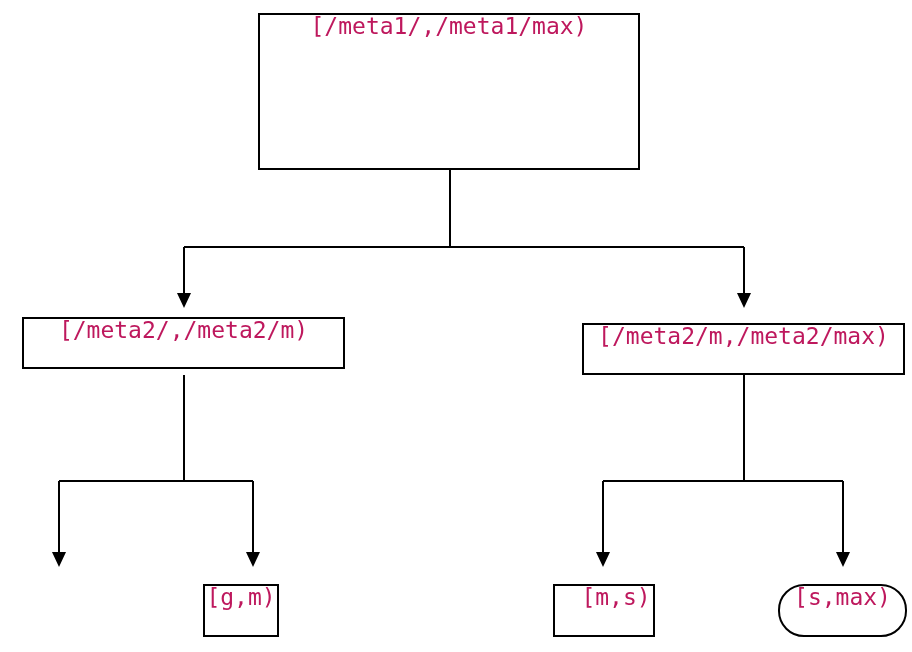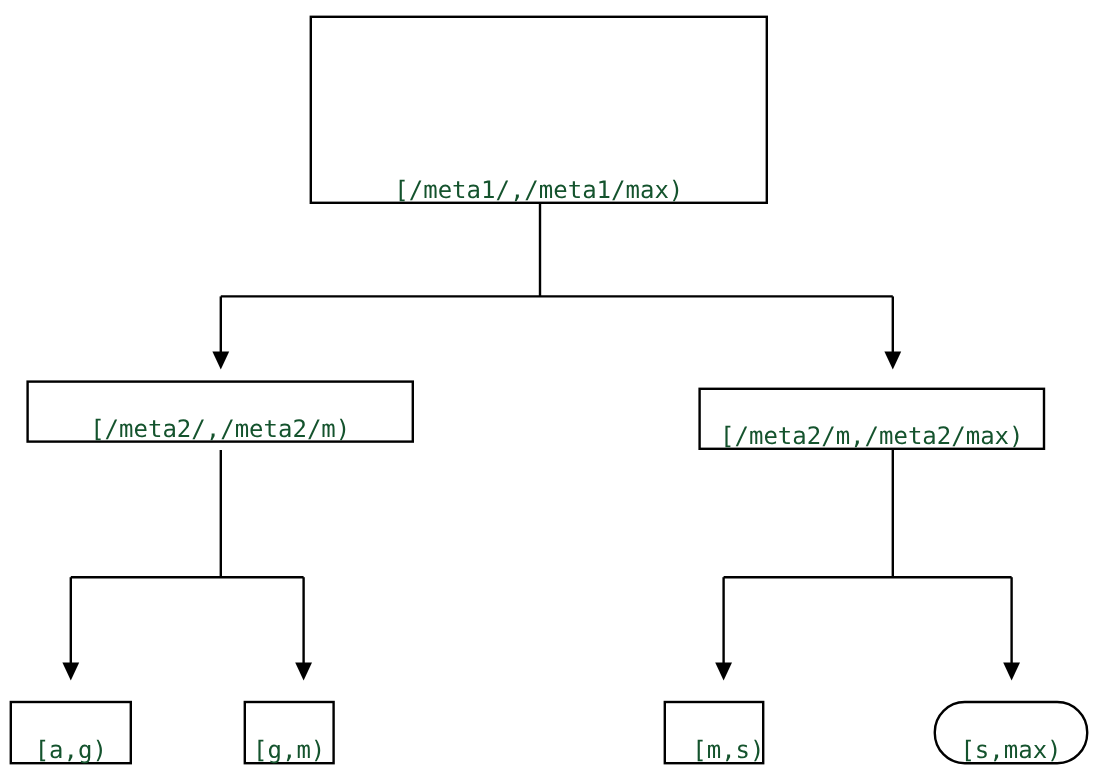--- a/index.html
+++ b/index.html
@@ -20,40 +20,40 @@
     left: 0;
     top: 0;
     width: 912px;
     height: 652px;
   }
   .node {
     position: absolute;
     box-sizing: border-box;
     border: 2px solid #000000;
     background: #ffffff;
-    color: #14532d;
+    color: #be185d;
     display: flex;
-    align-items: flex-end;
+    align-items: flex-start;
     justify-content: center;
-    font-size: 20px;
+    font-size: 23px;
     line-height: 1;
     white-space: nowrap;
   }
   .node span {
     display: block;
   }
   
   #node-root   { left: 258px; top: 13px;  width: 382px; height: 157px; }
   
   #node-l2-left  { left: 22px;  top: 317px; width: 323px; height: 52px; }
-  #node-l2-right { left: 582px; top: 323px; width: 289px; height: 52px; }
+  #node-l2-right { left: 582px; top: 323px; width: 323px; height: 52px; }
   
   #node-leaf-0 { left: 8px;   top: 584px; width: 102px; height: 53px; }
   #node-leaf-1 { left: 203px; top: 584px; width: 76px; height: 53px; }
-  #node-leaf-2 { left: 553px; top: 584px; width: 84px; height: 53px; padding-left: 24px; }
+  #node-leaf-2 { left: 553px; top: 584px; width: 102px; height: 53px; padding-left: 24px; }
   #node-leaf-3 { left: 778px; top: 584px; width: 129px; height: 53px; border-radius: 26px; }
   .edge {
     stroke: #000000;
     stroke-width: 2;
     fill: none;
   }
   .arrowhead {
     fill: #000000;
     stroke: none;
   }
@@ -92,23 +92,20 @@
   </div>
 
   <div class="node" id="node-l2-left">
     <span>[/meta2/,/meta2/m)</span>
   </div>
 
   <div class="node" id="node-l2-right">
     <span>[/meta2/m,/meta2/max)</span>
   </div>
 
-  <div class="node" id="node-leaf-0">
-    <span>[a,g)</span>
-  </div>
 
   <div class="node" id="node-leaf-1">
     <span>[g,m)</span>
   </div>
 
   <div class="node" id="node-leaf-2">
     <span>[m,s)</span>
   </div>
 
   <div class="node" id="node-leaf-3">

